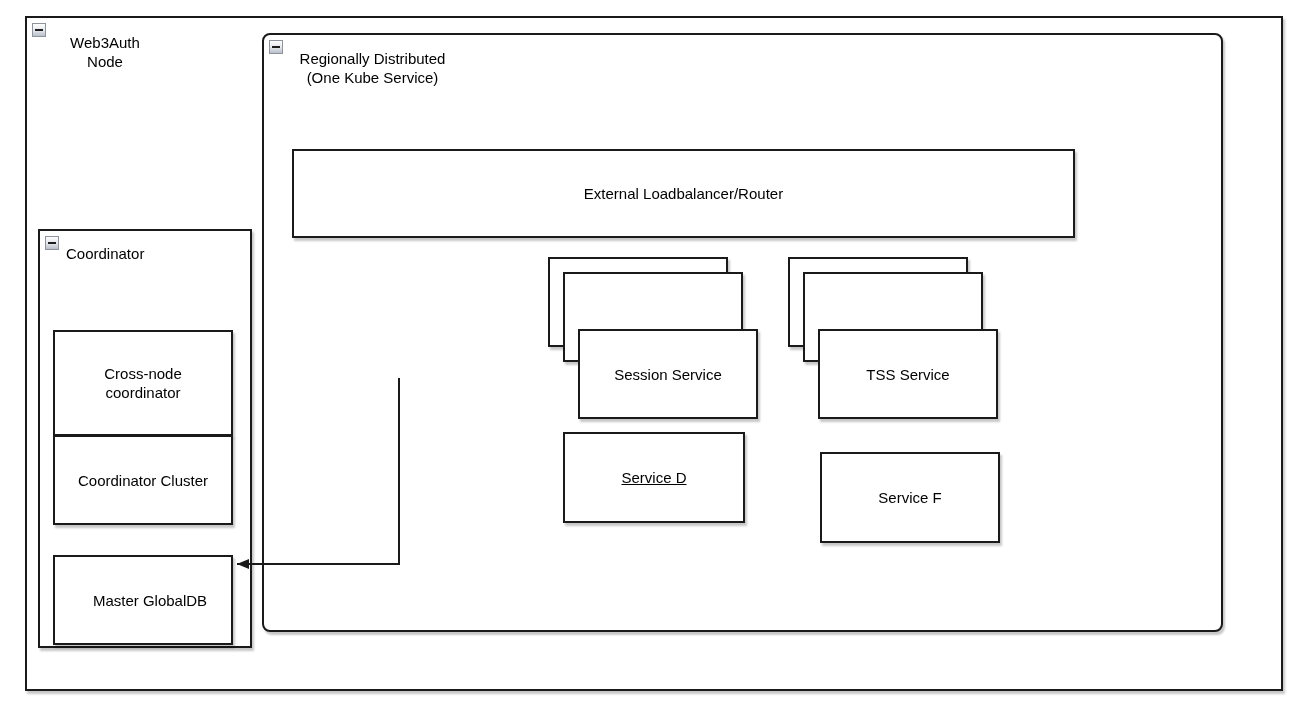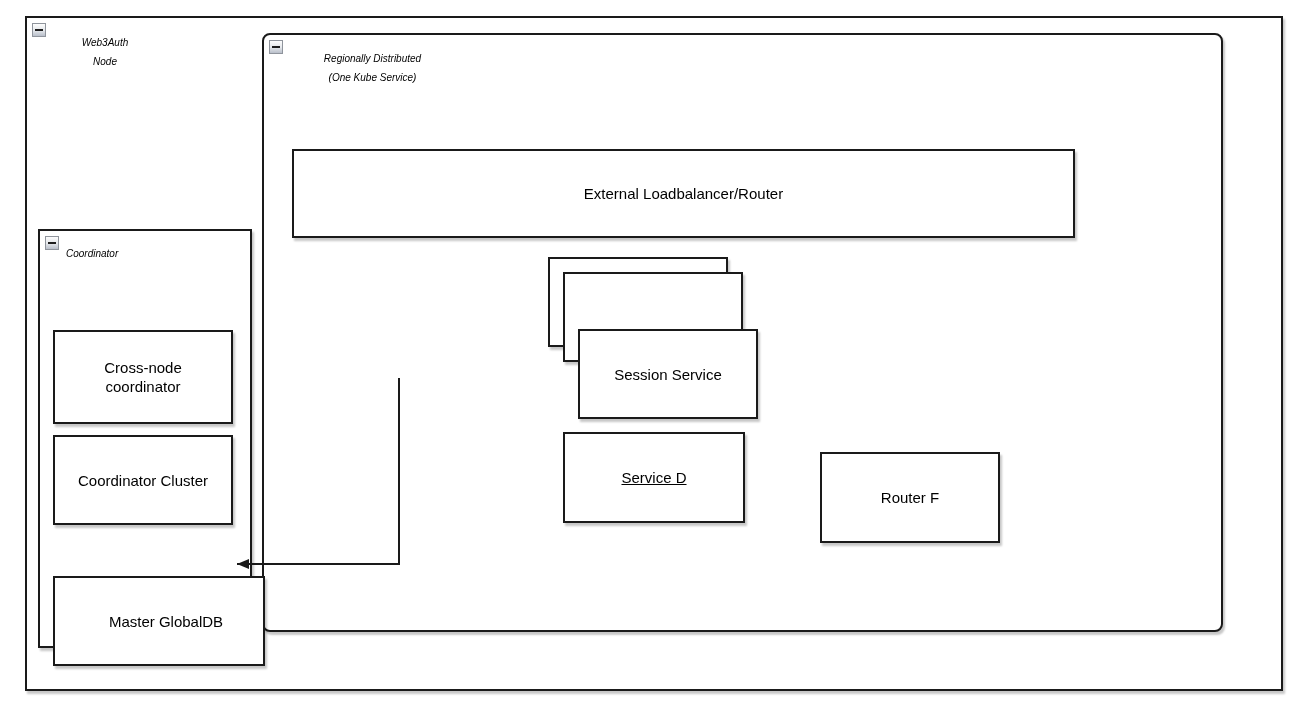--- a/index.html
+++ b/index.html
@@ -34,24 +34,23 @@
     margin-top: 42px;
   }
   .label {
     font-size: 15px;
     line-height: 19px;
     color: #000000;
   }
   .two-line span { display: block; }
   .group-title {
     position: absolute;
-    font-size: 10px;
+    font-size: 15px;
     line-height: 19px;
     text-align: center;
-    font-style: italic;
   }
   .group-title.left-align { text-align: left; }
   .collapse-btn {
     position: absolute;
     left: 5px;
     top: 5px;
     width: 14px;
     height: 14px;
     box-sizing: border-box;
     border: 1px solid #8f949c;
@@ -111,48 +110,55 @@
 
 
   <div class="stack" style="left:548px; top:257px; width:252px; height:122px;">
     <div class="box" style="left:0; top:0;"></div>
     <div class="box" style="left:15px; top:15px;"></div>
     <div class="box leaf" style="left:30px; top:30px;">
       <span class="label">Session Service</span>
     </div>
   </div>
 
+  <div class="stack" style="left:788px; top:257px; width:212px; height:122px;">
+    <div class="box" style="left:0; top:0;"></div>
+    <div class="box" style="left:15px; top:15px;"></div>
+    <div class="box leaf" style="left:30px; top:30px;">
+      <span class="label">TSS Service</span>
+    </div>
+  </div>
 
   <div class="box leaf" style="left:563px; top:390px; width:182px; height:91px;text-decoration:underline;">
     <span class="label">Service D</span>
   </div>
 
   <div class="box leaf" style="left:820px; top:410px; width:180px; height:91px;">
-    <span class="label">Router F</span>
+    <span class="label">Service F</span>
   </div>
 
   <div class="box group-box" style="left:38px; top:229px; width:214px; height:419px;">
     <div class="collapse-btn">
       <div class="minus-bar"></div>
     </div>
     <div class="group-title left-align label" style="left:26px; top:13px;">Coordinator</div>
   </div>
 
-  <div class="box leaf" style="left:53px; top:288px; width:180px; height:94px;">
+  <div class="box leaf" style="left:53px; top:288px; width:180px; height:106px;">
     <span class="label two-line">
       <span>Cross-node</span>
       <span>coordinator</span>
     </span>
   </div>
 
   <div class="box leaf" style="left:53px; top:393px; width:180px; height:90px;">
     <span class="label">Coordinator Cluster</span>
   </div>
 
-  <div class="box leaf" style="left:53px; top:534px; width:212px; height:90px;padding-left:14px;">
+  <div class="box leaf" style="left:53px; top:513px; width:180px; height:90px;padding-left:14px;">
     <span class="label">Master GlobalDB</span>
   </div>
 
   <svg class="arrow-layer" width="1302" height="708" viewBox="0 0 1302 708">
     <defs>
       <marker id="arrowhead" markerUnits="userSpaceOnUse" markerWidth="14" markerHeight="12" refX="13" refY="6" orient="auto">
         <path d="M13,6 L1,1 L1,11 Z" fill="#1a1a1a"></path>
       </marker>
     </defs>
     <path d="M399,378 L399,564 L237,564" fill="none" stroke="#1a1a1a" stroke-width="2" marker-end="url(#arrowhead)"></path>

